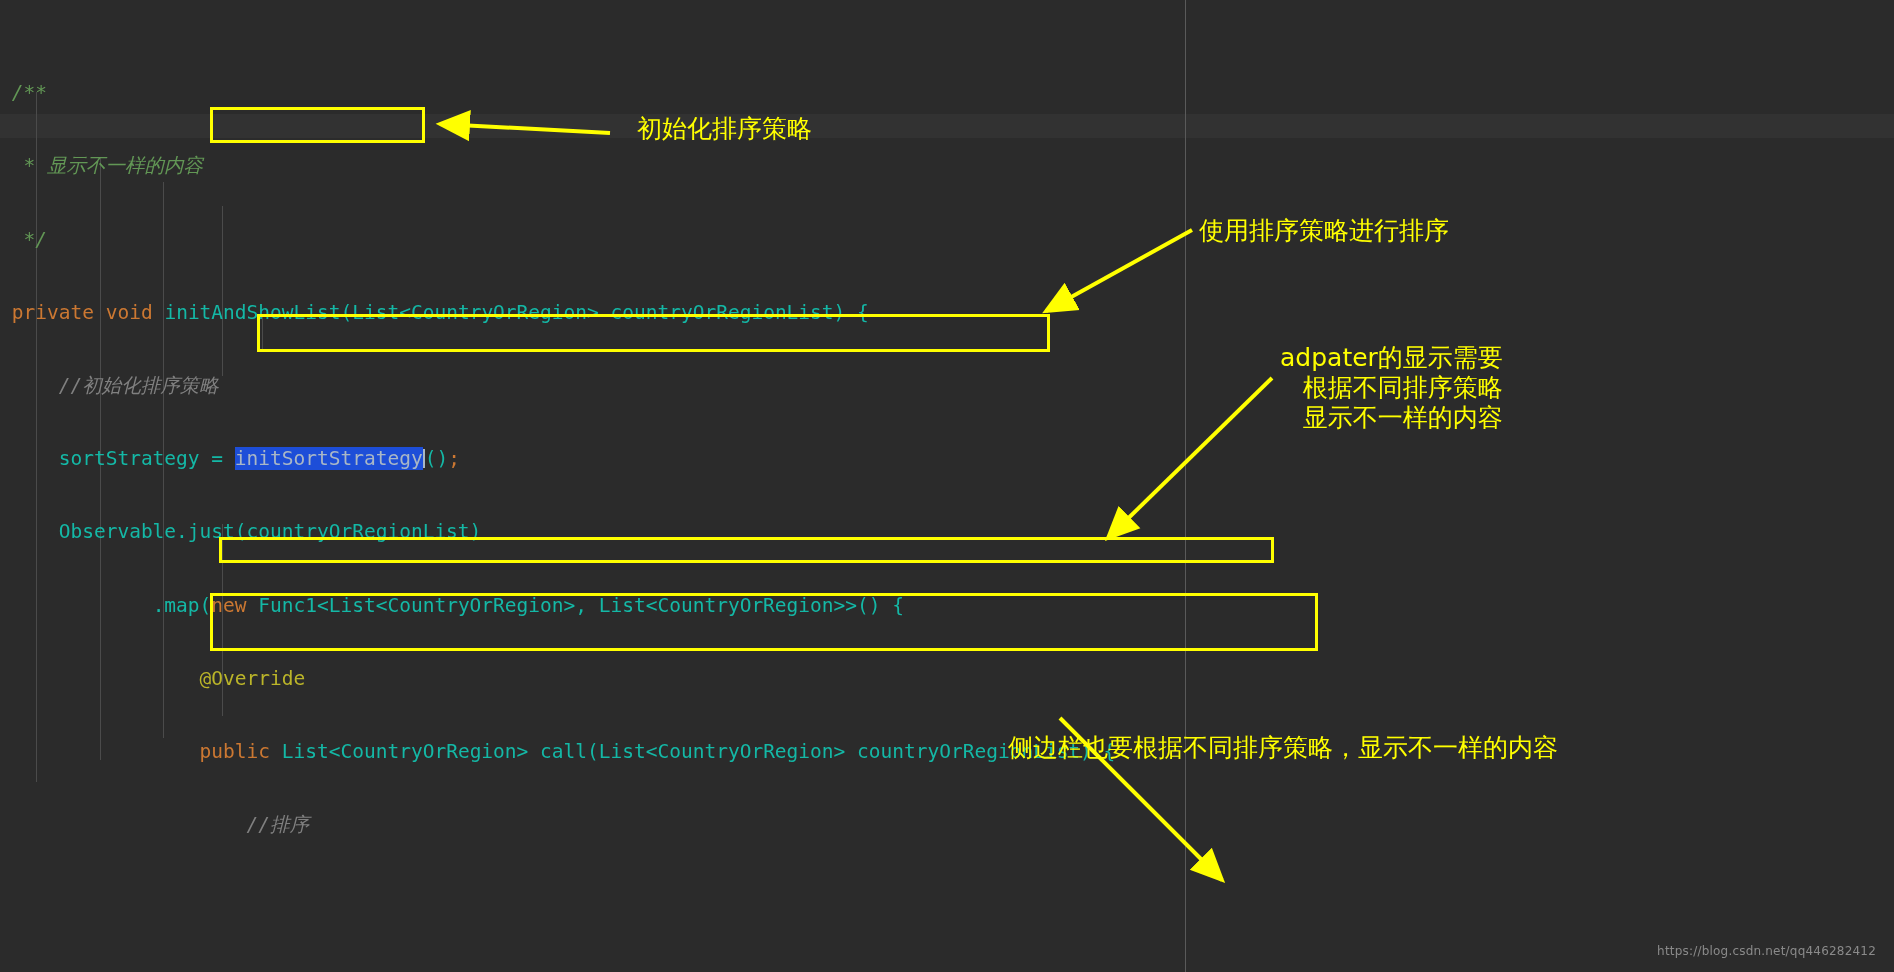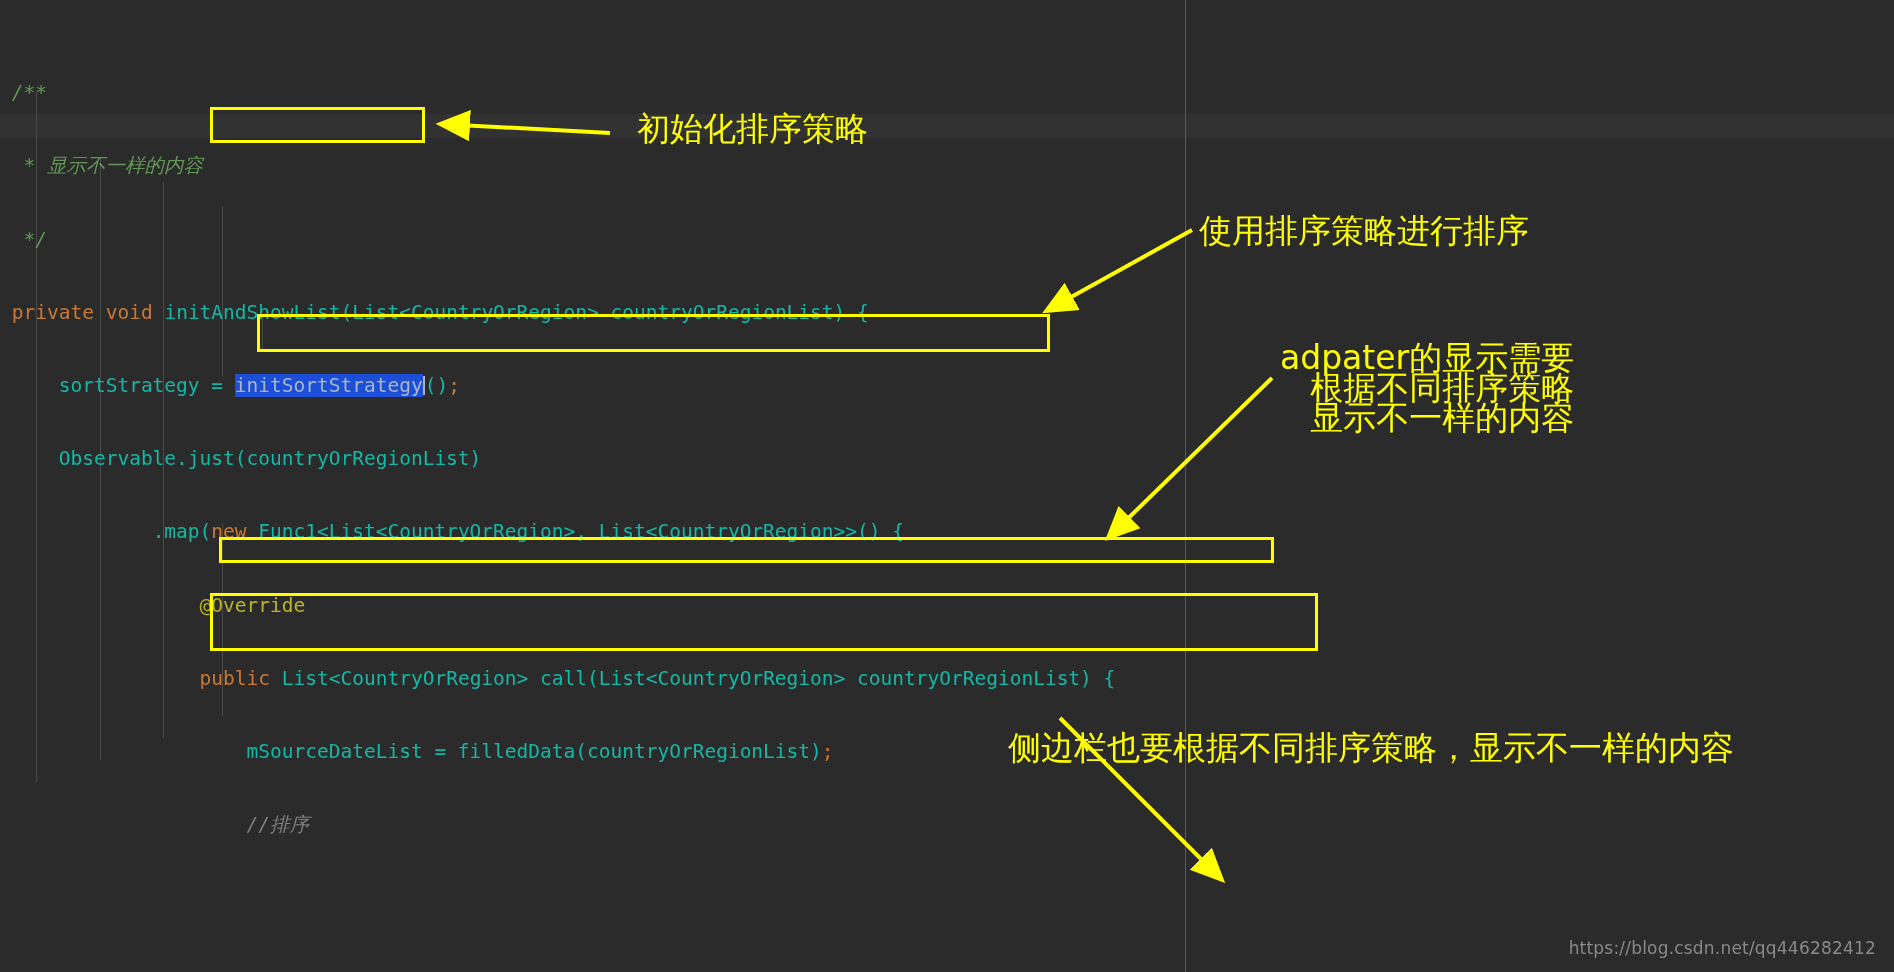--- a/index.html
+++ b/index.html
@@ -87,21 +87,21 @@
     border: 3px solid #ffff00;
     box-sizing: border-box;
     pointer-events: none;
   }
 
   
   .note {
     position: absolute;
     color: #ffff00;
     font-family: "DejaVu Sans", "Liberation Sans", sans-serif;
-    font-size: 33px;
+    font-size: 25px;
     line-height: 30px;
     white-space: pre;
     font-weight: 500;
   }
 
   
   .arrows {
     position: absolute;
     left: 0; top: 0;
     width: 1894px;
@@ -109,21 +109,21 @@
     pointer-events: none;
   }
 
   
   .watermark {
     position: absolute;
     right: 18px;
     bottom: 14px;
     color: #8a8a8a;
     font-family: "DejaVu Sans", "Liberation Sans", sans-serif;
-    font-size: 17px;
+    font-size: 12px;
     letter-spacing: 0.2px;
   }
 </style>
 </head>
 <body>
 
 <div id="editor">
 
   <div class="current-line" style="top:114px;"></div>
 
@@ -135,26 +135,26 @@
   <div class="iguide" style="left:222px; top:206px; height:170px;"></div>
   <div class="iguide" style="left:222px; top:524px; height:192px;"></div>
   <div class="iguide" style="left:262px; top:316px; height:36px;"></div>
 
   <div class="code">
 
     <div class="line"><span class="ind"> </span><span class="doc">/**</span></div>
     <div class="line"><span class="ind">  </span><span class="doc">* 显示不一样的内容</span></div>
     <div class="line"><span class="ind">  </span><span class="doc">*/</span></div>
     <div class="line"><span class="ind"> </span><span class="kw">private</span><span class="id"> </span><span class="kw">void</span><span class="id"> initAndShowList(List&lt;CountryOrRegion&gt; countryOrRegionList) {</span></div>
+    <div class="line"><span class="ind">     </span><span class="cmt">//初始化排序策略</span></div>
     <div class="line"><span class="ind">     </span><span class="id">sortStrategy = </span><span class="sel">initSortStrategy</span><span class="caret"></span><span class="id">()</span><span class="semi">;</span></div>
     <div class="line"><span class="ind">     </span><span class="id">Observable.just(countryOrRegionList)</span></div>
     <div class="line"><span class="ind">             </span><span class="id">.map(</span><span class="kw">new</span><span class="id"> Func1&lt;List&lt;CountryOrRegion&gt;, List&lt;CountryOrRegion&gt;&gt;() {</span></div>
     <div class="line"><span class="ind">                 </span><span class="ann">@Override</span></div>
     <div class="line"><span class="ind">                 </span><span class="kw">public</span><span class="id"> List&lt;CountryOrRegion&gt; call(List&lt;CountryOrRegion&gt; countryOrRegionList) {</span></div>
-    <div class="line"><span class="ind">                     </span><span class="id">mSourceDateList = filledData(countryOrRegionList)</span><span class="semi">;</span></div>
     <div class="line"><span class="ind">                     </span><span class="cmt">//排序</span></div>
     
     
     
     
     
     
     
     
     

